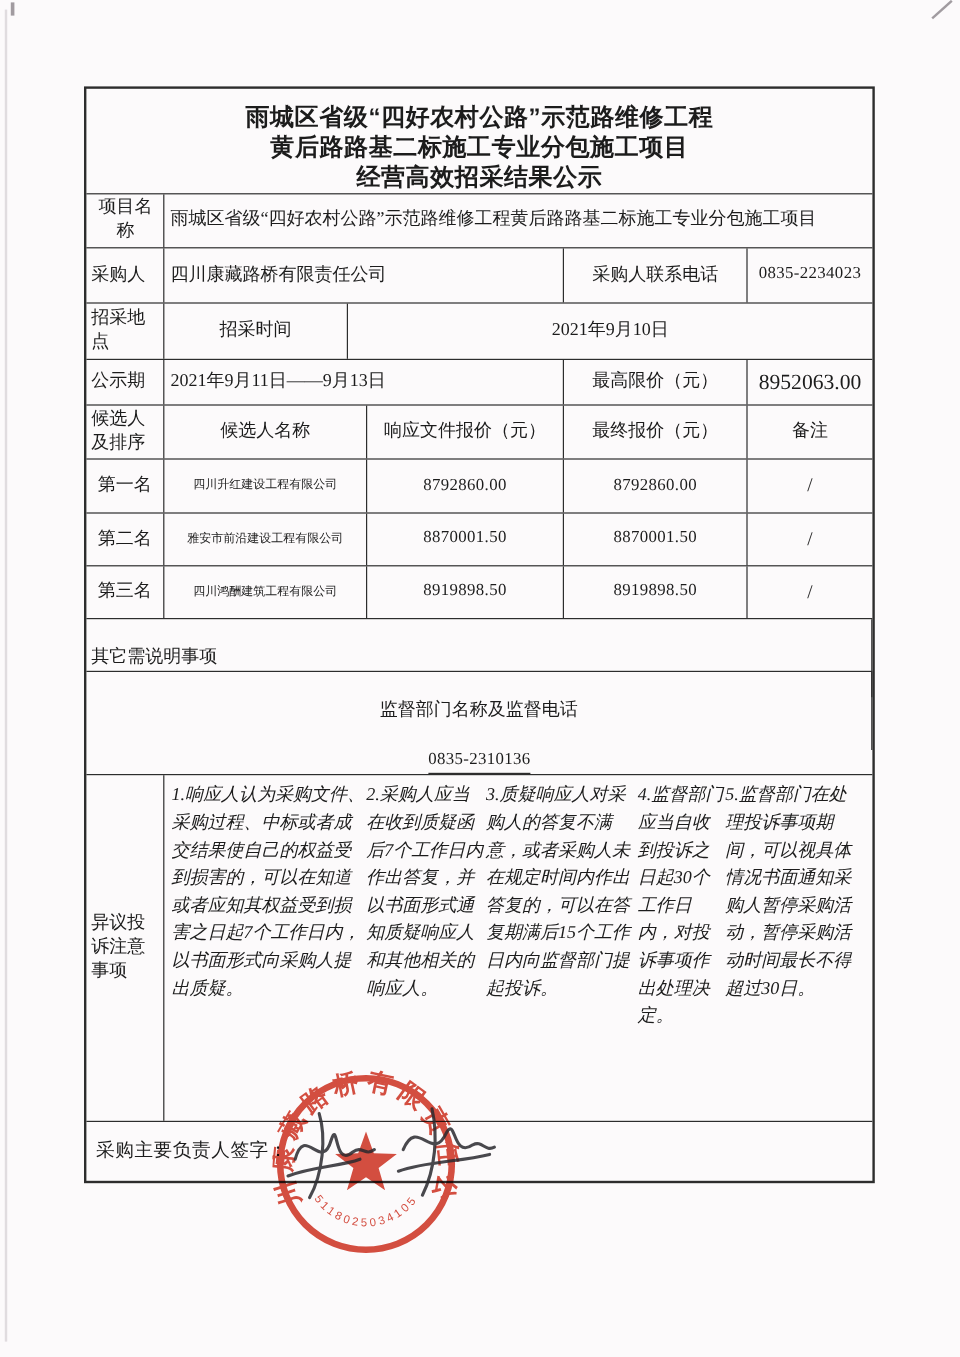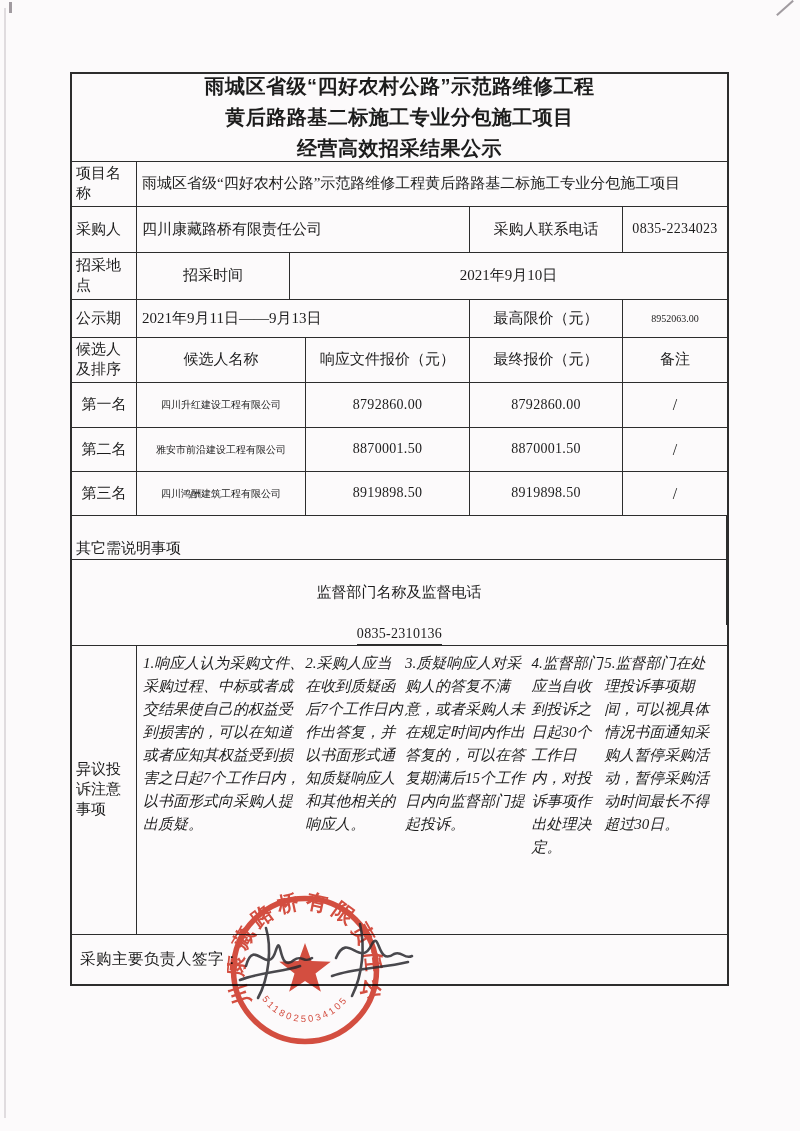--- a/index.html
+++ b/index.html
@@ -39,42 +39,42 @@
   .tc{justify-content:center;text-align:center;}
   .w-label{flex:0 0 65px;}
   .w-name{flex:0 0 169px;}
   .w-bid{flex:0 0 164px;}
   .w-key{flex:0 0 153px;}
   .w-val{flex:1 1 auto;}
   .w-wide{flex:0 0 333px;}
   .pad-l{padding-left:4px;padding-right:3px;}
 
   .title-row{
-    flex-direction:column;justify-content:space-between;align-items:center;
+    flex-direction:column;justify-content:flex-end;align-items:center;
     height:88px;
     font-family:"Liberation Sans","DejaVu Sans",sans-serif;
     font-weight:700;font-size:20px;line-height:25px;
     text-align:center;letter-spacing:.5px;
   }
-  .h-project{height:45px;}
+  .h-project{height:45px;text-align:center;}
   .h-purchaser{height:46px;}
   .h-location{height:47px;}
   .h-period{height:38px;}
   .h-candhead{height:45px;}
   .h-cand1{height:45px;}
   .h-cand2{height:44px;}
   .h-cand3{height:44px;}
   .h-other{height:44px;flex-direction:column;}
   .h-supv{height:86px;flex-direction:column;}
   .h-notice{height:289px;}
   .h-sig{height:49px;}
 
   .cand-name{font-size:10px;}
   .num{font-size:14px;letter-spacing:.3px;}
-  .num-small{font-size:10px;font-family:Liberation Serif, serif;}
+  .num-small{font-size:18px;font-family:Liberation Serif, serif;}
   .remark{font-size:16px;}
 
   .supv-col{flex:1 1 auto;display:flex;flex-direction:column;padding:0;}
   .supv-sub{flex:1 1 0;display:flex;align-items:center;justify-content:center;text-align:center;}
   .supv-sub:first-child{border-bottom:1.5px solid var(--line);}
 
   .notice-label{justify-content:flex-start;}
   .notice-body{
     flex:1 1 auto;flex-direction:row;align-items:flex-start;justify-content:center;
     padding:6px 9px 6px 6px;

